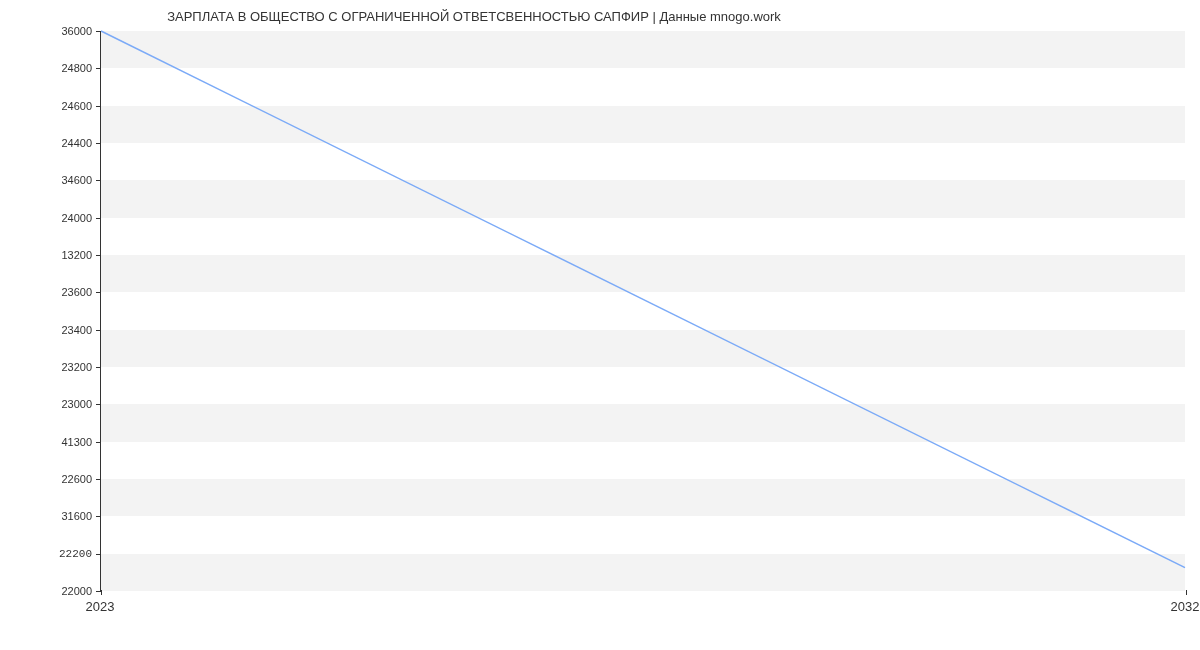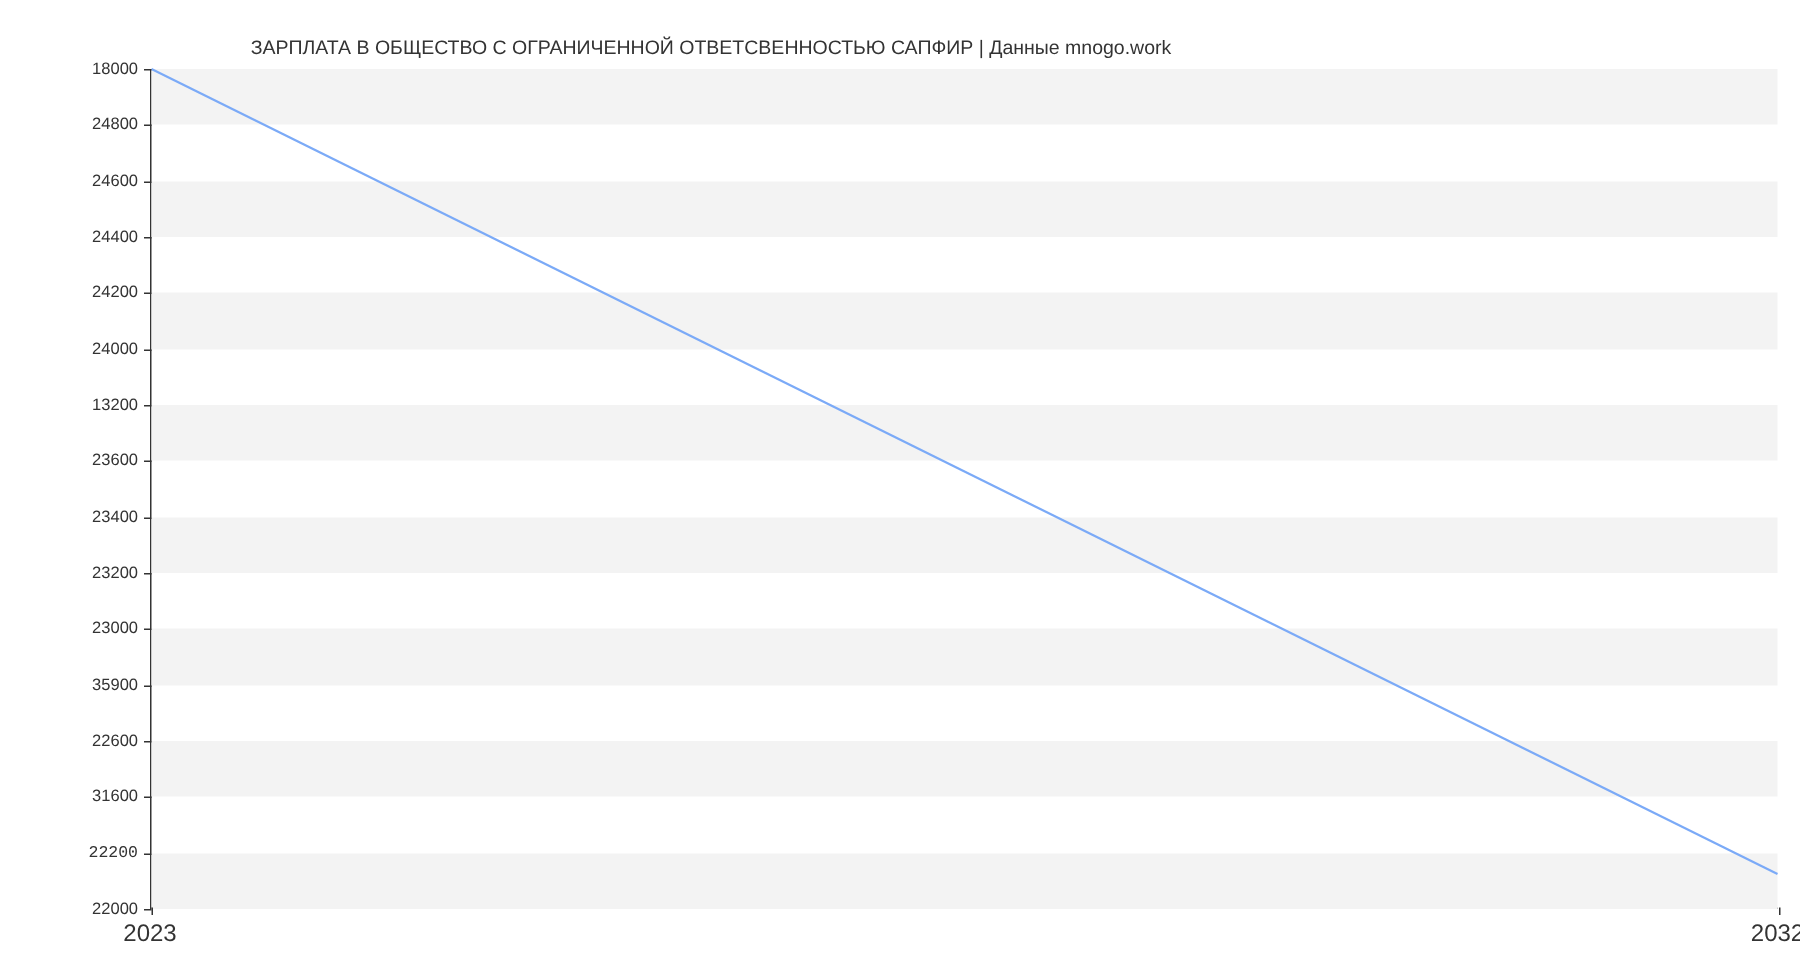--- a/index.html
+++ b/index.html
@@ -1,24 +1,24 @@
 <!DOCTYPE html>
 <html><head>
   <meta charset="utf-8">
   <style>
     * { margin: 0; padding: 0; box-sizing: border-box; }
     body { font-family: Arial, sans-serif; background: #fff; width: 1200px; height: 650px; position: relative; }
-    .chart-wrapper { position: absolute; top: 16px; left: 0; width: 948px; height: 620px; }
+    .chart-wrapper { position: absolute; top: 1px; left: 0; width: 948px; height: 620px; }
     .title { text-align: center; font-size: 13px; color: #333; padding-top: 8px; font-weight: normal; }
     .plot-container { position: absolute; top: 30px; left: 100px; width: 1085px; height: 560px; }
     .plot-area { position: absolute; top: 0; left: 0; width: 100%; height: 100%; border-left: 1px solid #333; border-bottom: 1px solid #333; }
     .band { position: absolute; left: 0; width: 100%; background: #f3f3f3; }
     .y-tick { position: absolute; right: 100%; padding-right: 8px; font-size: 11px; color: #333; transform: translateY(-50%); white-space: nowrap; }
     .y-tick-mark { position: absolute; left: -5px; width: 5px; height: 1px; background: #333; }
-    .x-tick { position: absolute; top: 100%; padding-top: 8px; font-size: 16px; color: #333; transform: translateX(-50%); }
+    .x-tick { position: absolute; top: 100%; padding-top: 8px; font-size: 13px; color: #333; transform: translateX(-50%); }
     .x-tick-mark { position: absolute; bottom: -5px; width: 1px; height: 5px; background: #333; }
     .line-svg { position: absolute; top: 0; left: 0; width: 100%; height: 100%; overflow: visible; }
     .data-line { fill: none; stroke: #7baaf7; stroke-width: 1.5; }
   </style>
 </head>
 <body>
 
 <div class="chart-wrapper">
   <div class="title">ЗАРПЛАТА В ОБЩЕСТВО С ОГРАНИЧЕННОЙ ОТВЕТСВЕННОСТЬЮ САПФИР | Данные mnogo.work</div>
   <div class="plot-container">
@@ -50,28 +50,28 @@
         <div class="y-tick-mark" style="top: 74.6667px;"></div>
         <div class="y-tick-mark" style="top: 37.3333px;"></div>
         <div class="y-tick-mark" style="top: 0px;"></div>
         <div class="x-tick-mark" style="left: 0px;"></div>
         <div class="x-tick-mark" style="left: 1085px;"></div>
       </div>
   <div class="y-tick" style="top: 560px;">22000</div>
       <div class="y-tick" style="top: 522.667px; font-family: Liberation Mono, monospace;">22200</div>
       <div class="y-tick" style="top: 485.333px;">31600</div>
       <div class="y-tick" style="top: 448px;">22600</div>
-      <div class="y-tick" style="top: 410.667px;">35900</div>
+      <div class="y-tick" style="top: 410.667px;">41300</div>
       <div class="y-tick" style="top: 373.333px;">23000</div>
       <div class="y-tick" style="top: 336px;">23200</div>
       <div class="y-tick" style="top: 298.667px;">23400</div>
       <div class="y-tick" style="top: 261.333px;">23600</div>
       <div class="y-tick" style="top: 224px;">13200</div>
       <div class="y-tick" style="top: 186.667px;">24000</div>
-      <div class="y-tick" style="top: 149.333px;">24200</div>
+      <div class="y-tick" style="top: 149.333px;">34600</div>
       <div class="y-tick" style="top: 112px;">24400</div>
       <div class="y-tick" style="top: 74.6667px;">24600</div>
       <div class="y-tick" style="top: 37.3333px;">24800</div>
-      <div class="y-tick" style="top: 0px;">18000</div>
+      <div class="y-tick" style="top: 0px;">36000</div>
       <div class="x-tick" style="left: 0px;">2023</div>
       <div class="x-tick" style="left: 1085px;">2032</div>
     </div>
 </div>
 
 </body></html>

